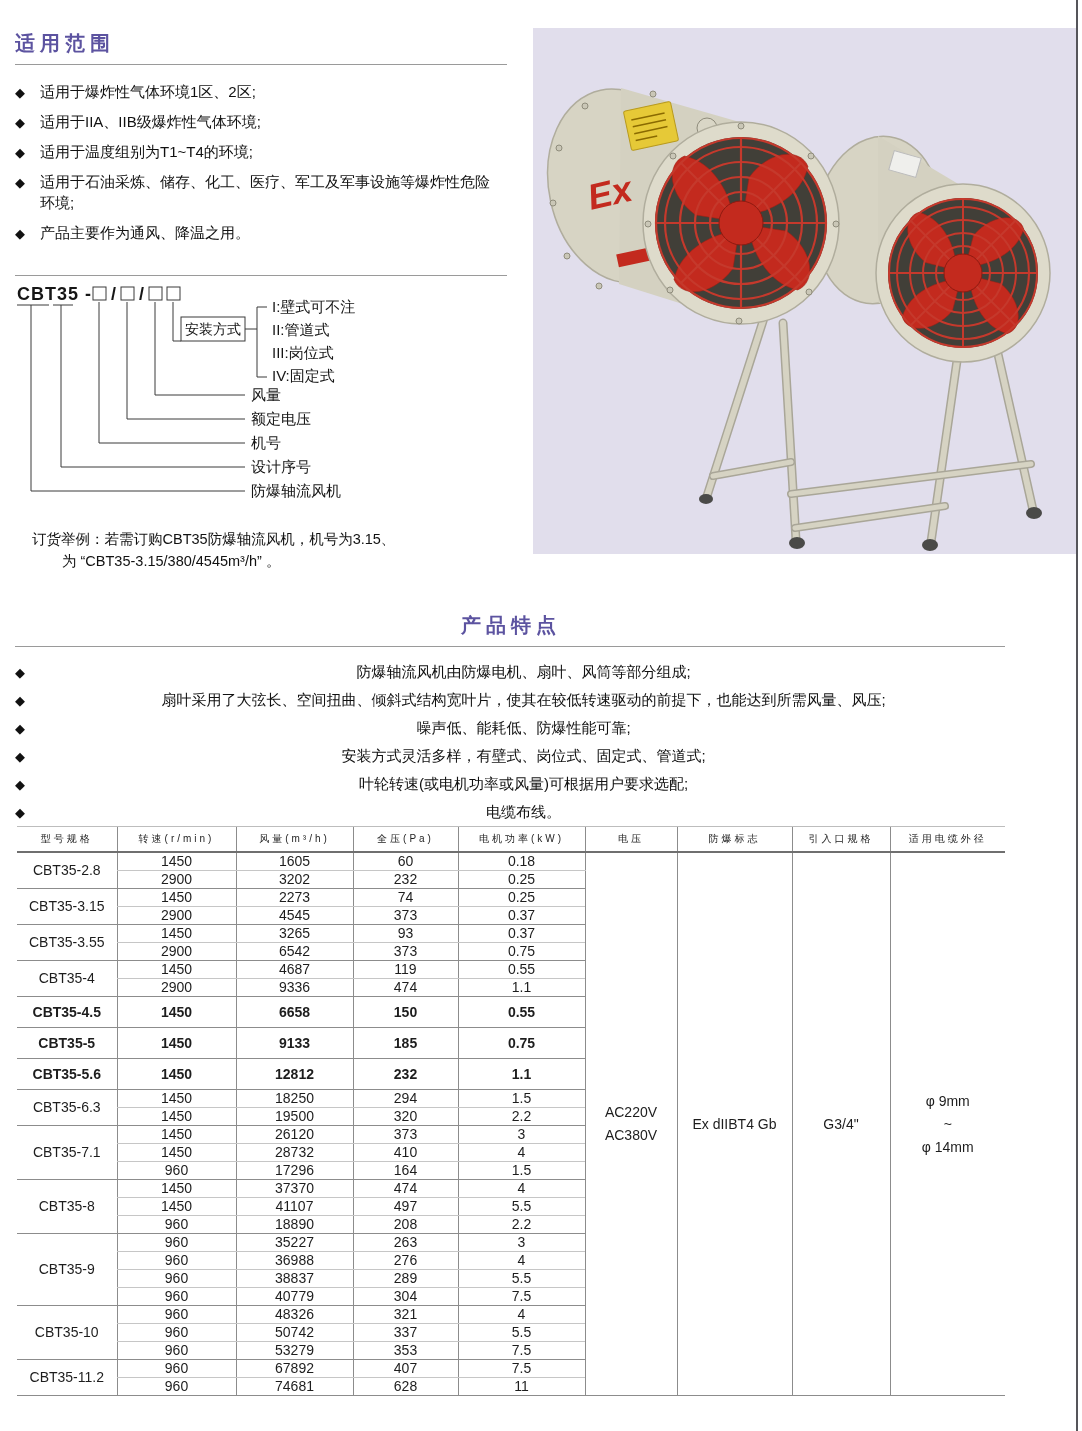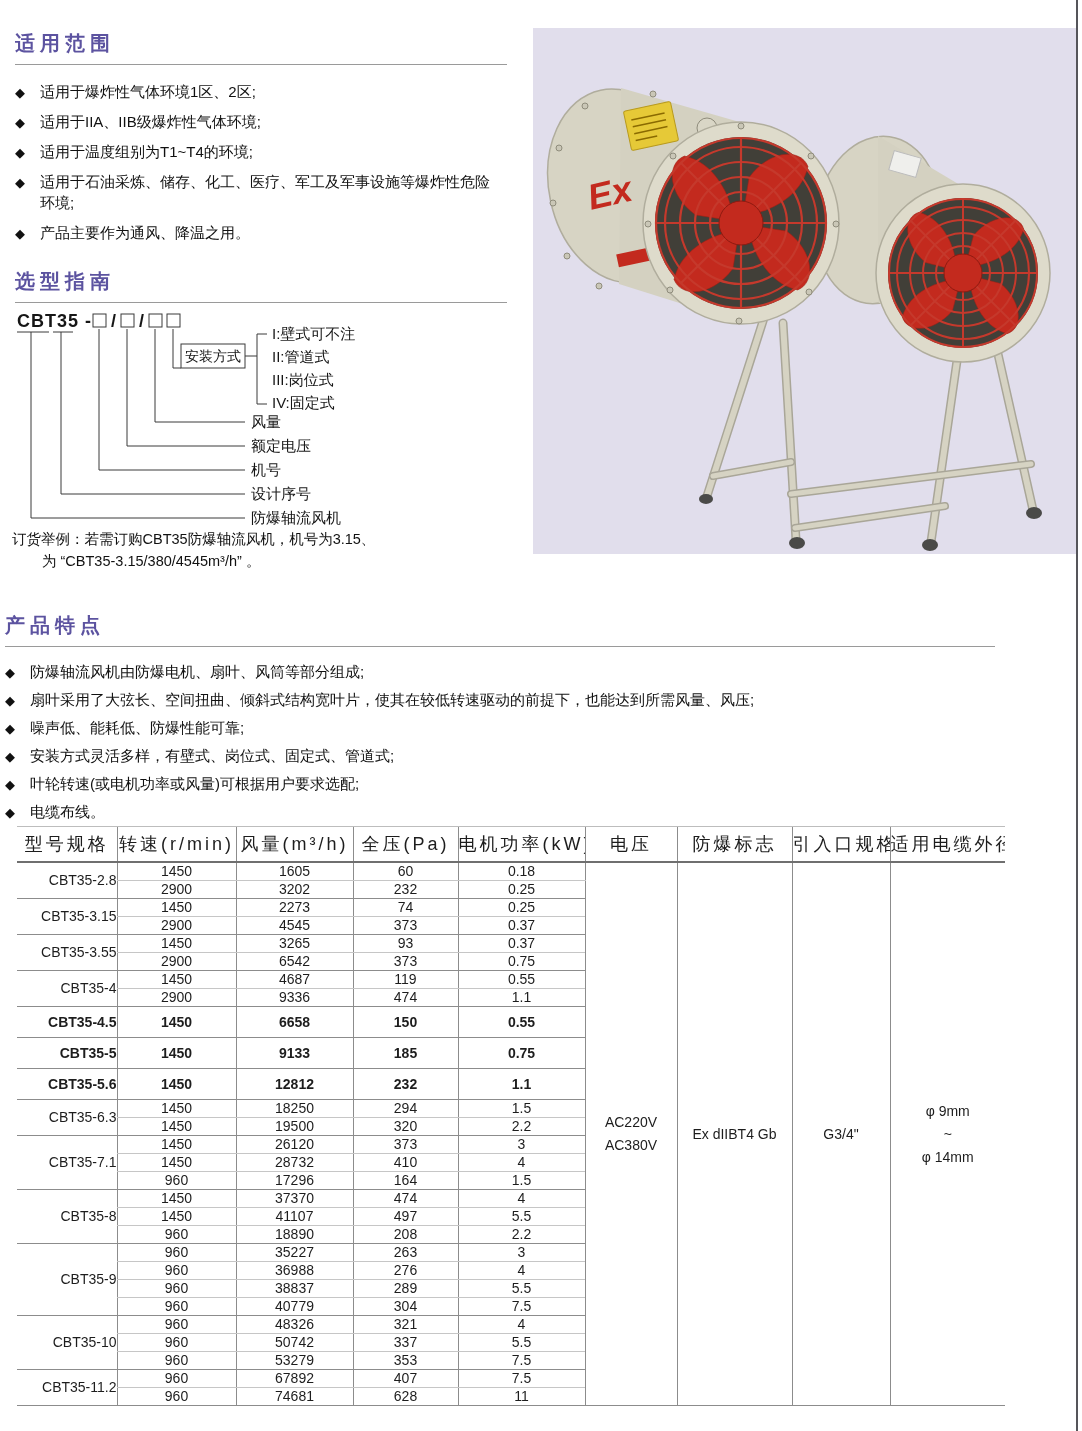--- a/index.html
+++ b/index.html
@@ -43,63 +43,63 @@
     padding-left:25px;
     font-size:15px;
     line-height:21px;
     margin-bottom:9px;
     color:#111;
   }
   .bullets li .bullet{
     position:absolute;left:0;top:1px;
     font-size:13px;color:#111;
   }
-  .features{position:absolute;left:5px;top:612px;width:992px;}
+  .features{position:absolute;left:15px;top:612px;width:992px;text-align:center;}
   .features .bullets{margin-top:14px;}
   .features .bullets li{margin-bottom:7px;}
   
   .selection{position:absolute;left:15px;top:268px;width:505px;}
   .sel-diagram{display:block;margin-top:8px;}
   .sel-diagram text{fill:#161616;}
   .sel-diagram .ln{stroke:#3a3a3a;stroke-width:1;fill:none;}
   .order-example{
-    position:absolute;left:12px;top:528px;width:520px;
+    position:absolute;left:32px;top:528px;width:520px;
     font-size:14.5px;line-height:22px;color:#111;
   }
   .order-example .cont{padding-left:30px;}
   
   .photo{
     position:absolute;left:533px;top:28px;width:543px;height:526px;
     background:var(--photo-bg);
   }
   
   .specs{position:absolute;left:17px;top:816px;width:992px;}
   #spec-table{
     border-collapse:collapse;table-layout:fixed;width:988px;
     margin-top:10px;
   }
   #spec-table th{
     border-top:1px solid #bdbdbd;
     border-bottom:2px solid #6f6f6f;
     border-left:1px solid var(--b-dark);
-    font-weight:normal;font-size:18px;letter-spacing:3px;
+    font-weight:normal;font-size:10px;letter-spacing:3px;
     color:var(--ink);padding:5px 0;text-align:center;
     white-space:nowrap;overflow:hidden;
   }
   #spec-table th:first-child{border-left:none;}
   #spec-table td{
     padding:0;text-align:center;vertical-align:middle;
     font-size:14px;line-height:1;color:var(--ink);
   }
   #spec-table tr{height:18px;}
   #spec-table tr.tall{height:31px;font-weight:bold;}
   #spec-table td.num{border-left:1px solid var(--b-dark);}
   #spec-table tr.sub td.num{border-bottom:1px solid var(--b-light);}
   #spec-table tr.group-end td.num{border-bottom:1px solid var(--b-dark);}
-  #spec-table td.model{border-bottom:1px solid var(--b-dark);text-align:right;}
+  #spec-table td.model{border-bottom:1px solid var(--b-dark);}
   #spec-table td.merge{
     border-left:1px solid var(--b-dark);
     border-bottom:1px solid var(--b-dark);
   }
   #spec-table td.merge div{margin:9px 0;}
 </style>
 </head>
 <body>
 
 <div class="page-edge"></div>
@@ -110,21 +110,20 @@
   <ul class="bullets">
     <li><span class="bullet">◆</span><span>适用于爆炸性气体环境1区、2区;</span></li>
     <li><span class="bullet">◆</span><span>适用于IIA、IIB级爆炸性气体环境;</span></li>
     <li><span class="bullet">◆</span><span>适用于温度组别为T1~T4的环境;</span></li>
     <li style="width:460px"><span class="bullet">◆</span><span>适用于石油采炼、储存、化工、医疗、军工及军事设施等爆炸性危险环境;</span></li>
     <li><span class="bullet">◆</span><span>产品主要作为通风、降温之用。</span></li>
   </ul>
 </section>
 
 <section class="selection">
-  <h2 class="sec-title">选型指南</h2>
   <div class="sec-rule" style="width:492px"></div>
   <svg class="sel-diagram" width="505" height="222" viewBox="0 0 505 222">
 
     <text x="2" y="16" font-size="18" font-weight="bold" letter-spacing="1">CBT35 -</text>
     <rect x="78" y="3" width="13" height="13" class="ln"></rect>
     <text x="96" y="16" font-size="18" font-weight="bold">/</text>
     <rect x="106" y="3" width="13" height="13" class="ln"></rect>
     <text x="124" y="16" font-size="18" font-weight="bold">/</text>
     <rect x="134" y="3" width="13" height="13" class="ln"></rect>
     <rect x="152" y="3" width="13" height="13" class="ln"></rect>

